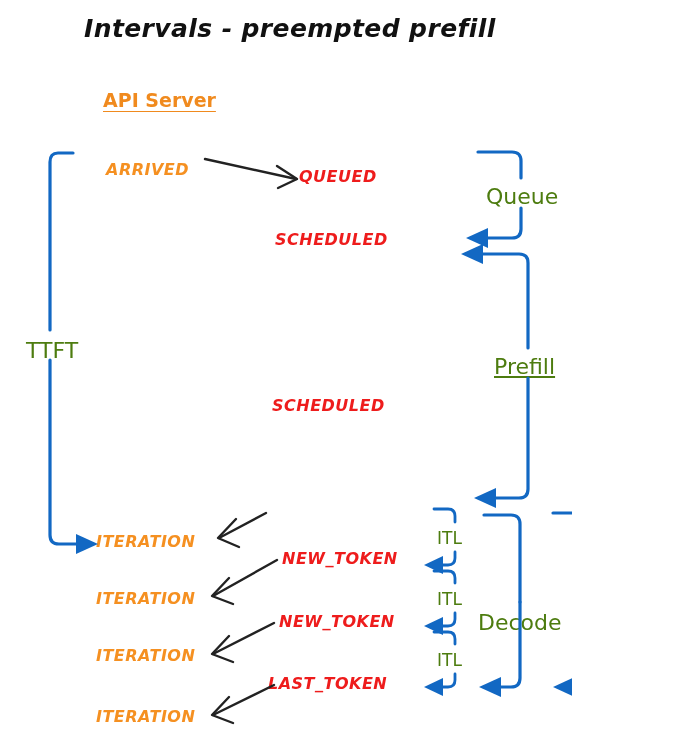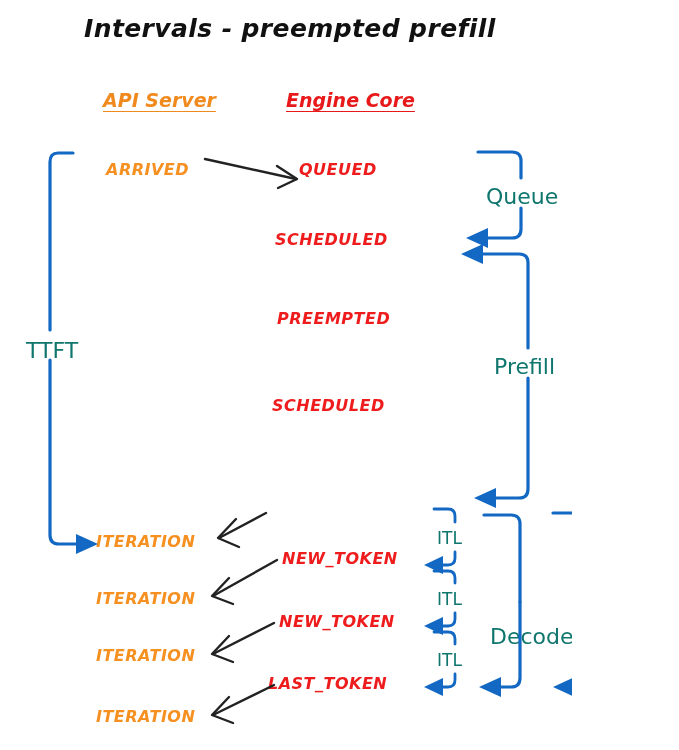--- a/index.html
+++ b/index.html
@@ -25,21 +25,20 @@
     font-weight: bold;
     font-style: italic;
     color: #111111;
     letter-spacing: 0.4px;
     white-space: nowrap;
   }
   .col-head {
     position: absolute;
     font-family: "DejaVu Sans", sans-serif;
     font-size: 19px;
-    font-style: italic;
     font-weight: bold;
     text-decoration: underline;
     text-underline-offset: 4px;
     white-space: nowrap;
   }
   .col-head.api {
     left: 103px;
     top: 89px;
     color: #F08A1E;
   }
@@ -56,21 +55,21 @@
     font-weight: bold;
     white-space: nowrap;
     letter-spacing: 0.5px;
   }
   .state.red   { color: #EE1C1C; }
   .state.orange{ color: #F59021; }
   .blue-label {
     position: absolute;
     font-family: "DejaVu Sans", sans-serif;
     font-size: 22px;
-    color: #0f766e;
+    color: #4d7c0f;
     white-space: nowrap;
   }
   .blue-label.small {
     font-size: 17px;
   }
   svg.overlay {
     position: absolute;
     left: 0;
     top: 0;
     width: 679px;
@@ -84,60 +83,58 @@
   .blkarrow { fill: none; stroke: #222222; stroke-width: 2.4; stroke-linecap: round; stroke-linejoin: round; }
 </style>
 </head>
 <body>
 
 <div id="canvas">
 
   <div class="title">Intervals - preempted prefill</div>
 
   <div class="col-head api">API Server</div>
-  <div class="col-head engine">Engine Core</div>
 
   <div class="state orange" style="left:106px; top:160px;">ARRIVED</div>
 
   <div class="state orange" style="left:96px; top:532px;">ITERATION</div>
 
   <div class="state orange" style="left:96px; top:589px;">ITERATION</div>
 
   <div class="state orange" style="left:96px; top:646px;">ITERATION</div>
 
   <div class="state orange" style="left:96px; top:707px;">ITERATION</div>
 
-  <div class="state red" style="left:299px; top:160px;">QUEUED</div>
+  <div class="state red" style="left:299px; top:167px;">QUEUED</div>
 
   <div class="state red" style="left:275px; top:230px;">SCHEDULED</div>
 
-  <div class="state red" style="left:277px; top:309px;">PREEMPTED</div>
 
   <div class="state red" style="left:272px; top:396px;">SCHEDULED</div>
 
 
   <div class="state red" style="left:282px; top:549px;">NEW_TOKEN</div>
 
   <div class="state red" style="left:279px; top:612px;">NEW_TOKEN</div>
 
   <div class="state red" style="left:268px; top:674px;">LAST_TOKEN</div>
 
   <div class="blue-label" style="left:26px; top:338px;">TTFT</div>
 
   <div class="blue-label" style="left:486px; top:184px;">Queue</div>
 
-  <div class="blue-label" style="left:494px; top:354px;">Prefill</div>
+  <div class="blue-label" style="left:494px; top:354px;text-decoration:underline;">Prefill</div>
 
   <div class="blue-label small" style="left:437px; top:528px;">ITL</div>
 
   <div class="blue-label small" style="left:437px; top:589px;">ITL</div>
 
   <div class="blue-label small" style="left:437px; top:650px;">ITL</div>
 
-  <div class="blue-label" style="left:478px; top:624px;margin-left:12px;">Decode</div>
+  <div class="blue-label" style="left:478px; top:610px;">Decode</div>
 
 
   <svg class="overlay" viewBox="0 0 679 750">
 
     <g>
       <path class="blk" d="M 205 159 L 296 179"></path>
       <path class="blkarrow" d="M 277 166 L 297 179 L 278 188"></path>
     </g>
 
     <g>

